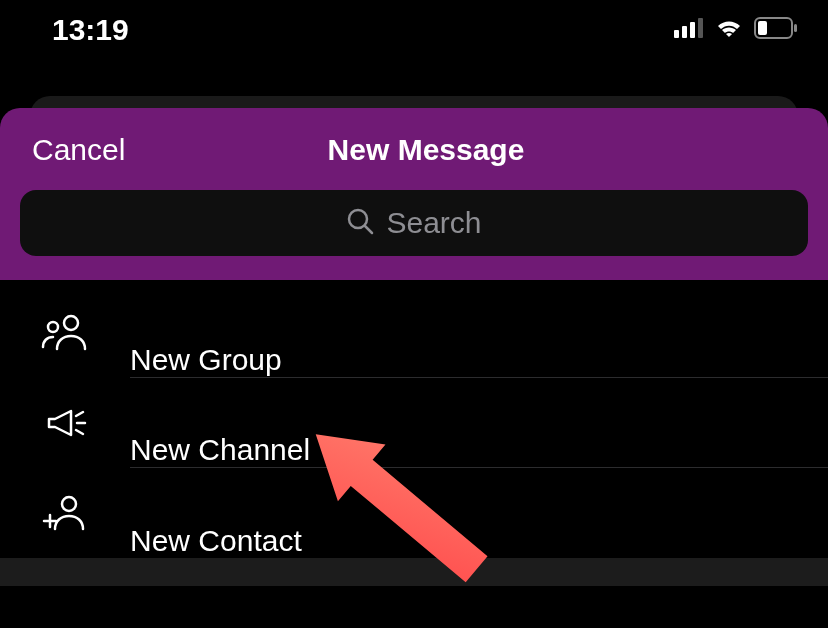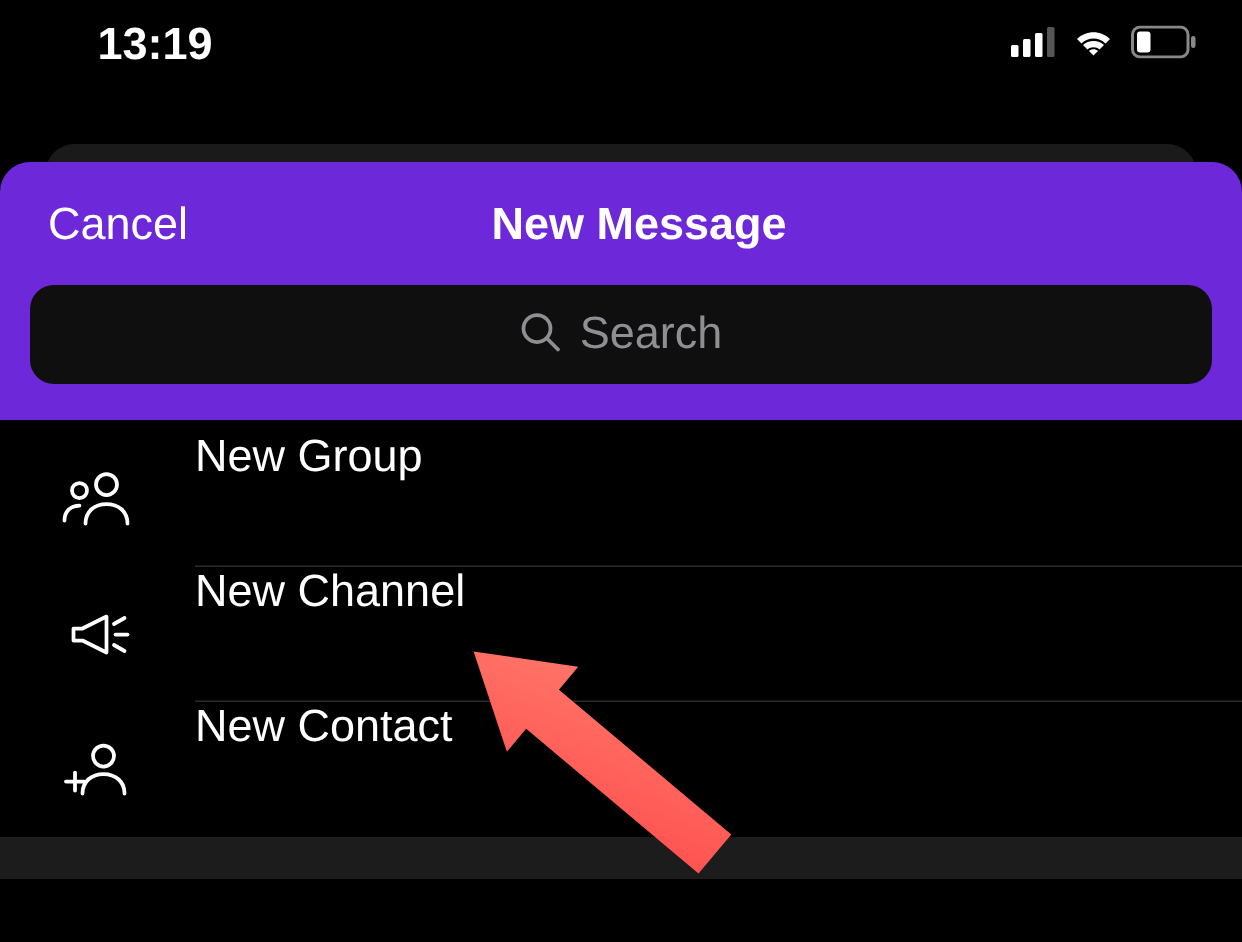--- a/index.html
+++ b/index.html
@@ -19,35 +19,34 @@
     .status-bar {
       display: flex;
       justify-content: space-between;
       align-items: center;
       padding: 12px 30px 8px 52px;
       height: 56px;
     }
     .status-time {
       font-size: 30px;
       font-weight: 600;
-      margin-left: 13px;
     }
     .status-icons {
       display: flex;
       align-items: center;
       gap: 10px;
     }
     .peek {
       margin: 40px 30px 0 30px;
       height: 20px;
       background: #1a1a1a;
       border-radius: 20px 20px 0 0;
     }
     .modal {
-      background: #6d28d9;
+      background: #701a75;
       border-radius: 20px 20px 0 0;
       margin-top: -8px;
       padding-top: 32px;
     }
     .modal-header {
       display: flex;
       align-items: center;
       padding: 0 32px 30px 32px;
       position: relative;
       height: 50px;
@@ -98,21 +97,21 @@
     .option-icon {
       width: 130px;
       display: flex;
       align-items: center;
       justify-content: center;
     }
     .option-label-wrap {
       flex: 1;
       height: 100%;
       display: flex;
-      align-items: flex-start;
+      align-items: flex-end;
       border-bottom: 1px solid #2c2c2e;
     }
     .option-row:last-child .option-label-wrap {
       border-bottom: none;
     }
     .option-label {
       font-size: 30px;
       font-weight: 400;
     }
     .bottom-bar {

